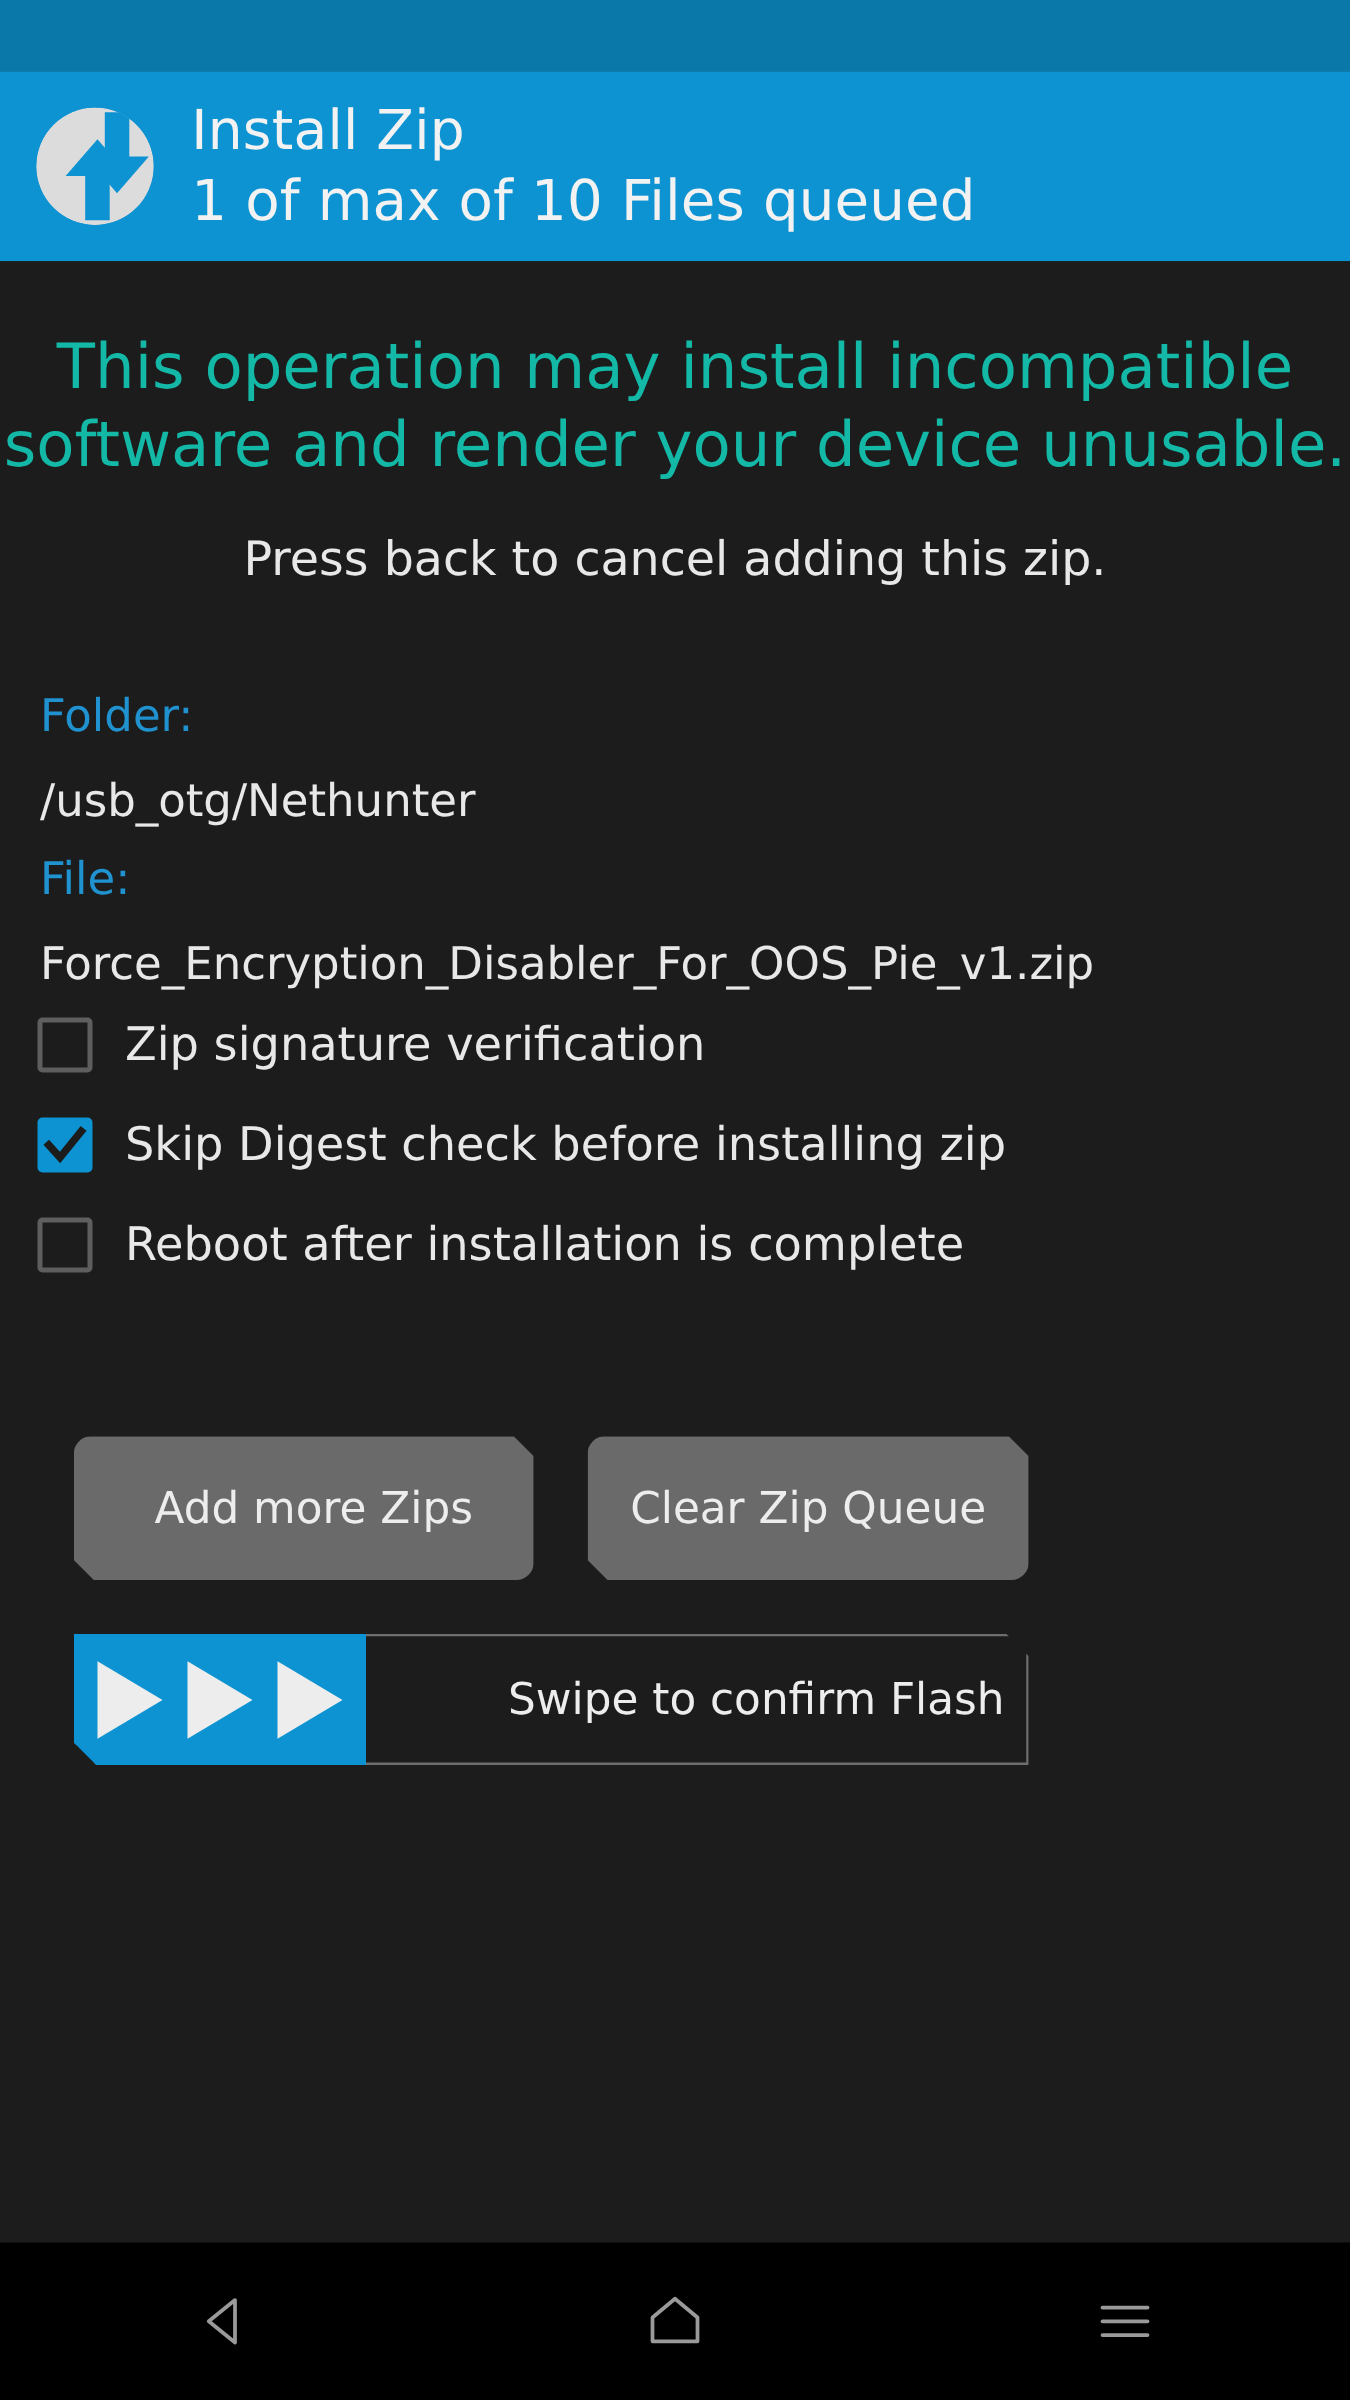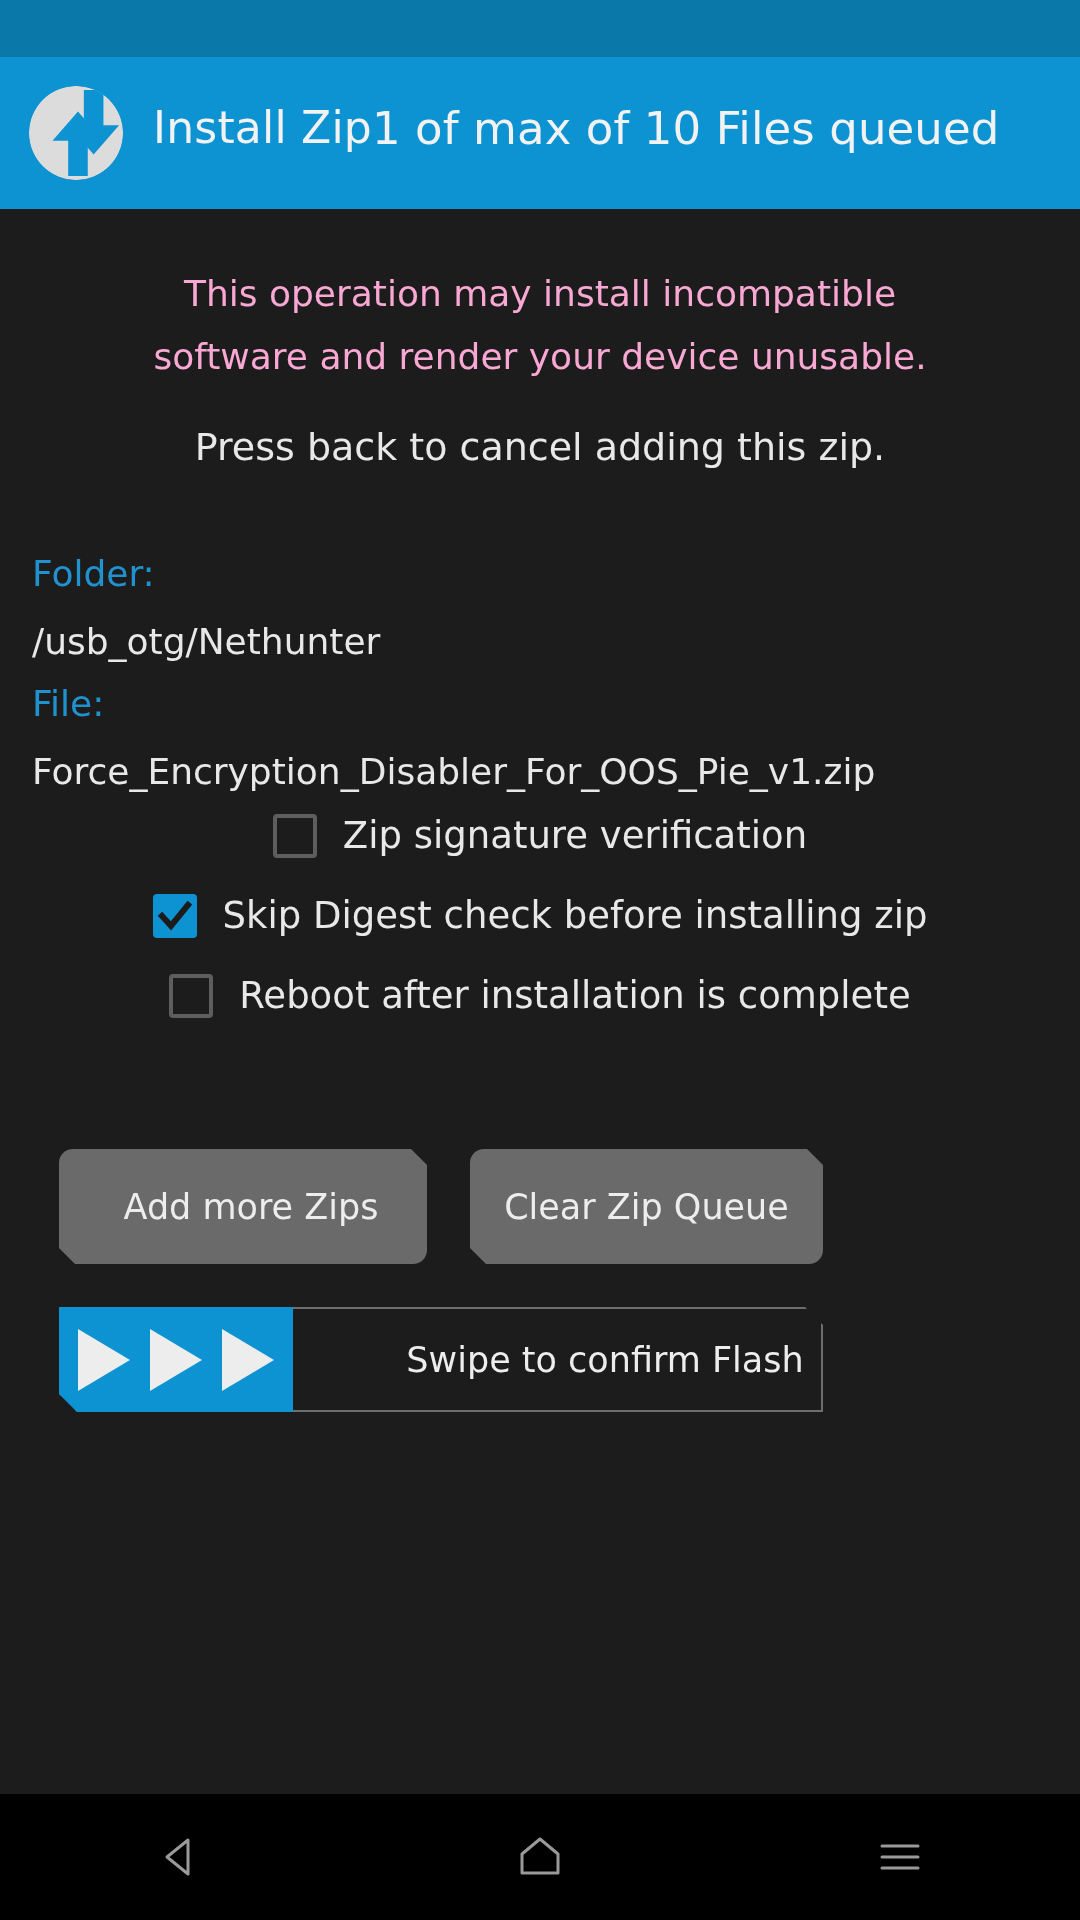--- a/index.html
+++ b/index.html
@@ -22,55 +22,55 @@
   .header{
     position:absolute;top:57px;left:0;width:1080px;height:152px;
     background:#0d93d2;
     display:flex;align-items:center;
   }
   .logo{
     width:98px;height:98px;margin-left:27px;margin-right:28px;
     flex:0 0 auto;position:relative;
   }
   .logo svg{display:block;width:98px;height:98px;}
-  .headtext{display:flex;flex-direction:row;justify-content:center;line-height:1;}
+  .headtext{display:flex;flex-direction:column;justify-content:center;line-height:1;}
   .head-title{
     color:#f2f2f2;font-size:44px;font-weight:400;letter-spacing:.2px;
     margin-bottom:11px;
   }
   .head-sub{
     color:#f2f2f2;font-size:45px;font-weight:400;letter-spacing:.1px;
   }
 
   
   .body{
     position:absolute;top:209px;left:0;width:1080px;height:1585px;
     background:#1c1c1c;
   }
 
   .warn{
     position:absolute;top:53px;left:0;width:1080px;
-    text-align:center;color:#f9a8d4;font-size:36px;line-height:63px;
+    text-align:center;color:#14b8a6;font-size:50px;line-height:63px;
   }
   .press-back{
     position:absolute;top:212px;left:0;width:1080px;
     text-align:center;color:#e8e8e8;font-size:38px;line-height:52px;
   }
 
   .field{position:absolute;left:32px;}
   .field-label{color:#2092cf;font-size:36px;line-height:48px;}
   .field-value{color:#e8e8e8;font-size:36px;line-height:48px;margin-top:20px;white-space:nowrap;}
 
   #folder-block{top:312px;margin-top:29px;}
   #file-block{top:471px;}
 
   
   .checks{position:absolute;top:587px;left:30px;width:1020px;}
   .crow{
-    display:flex;align-items:center;height:80px;margin-bottom:0px;justify-content:center;
+    display:flex;align-items:center;height:80px;margin-bottom:0px;
   }
   .cbox{
     width:44px;height:44px;flex:0 0 auto;margin-right:26px;
     box-sizing:border-box;border-radius:4px;position:relative;
   }
   .cbox.off{border:4px solid #5e5e5e;background:transparent;}
   .cbox.on{background:#0d93d2;border:none;}
   .cbox.on svg{position:absolute;top:0;left:0;width:44px;height:44px;}
   .clabel{color:#e8e8e8;font-size:37px;line-height:44px;white-space:nowrap;}
 

